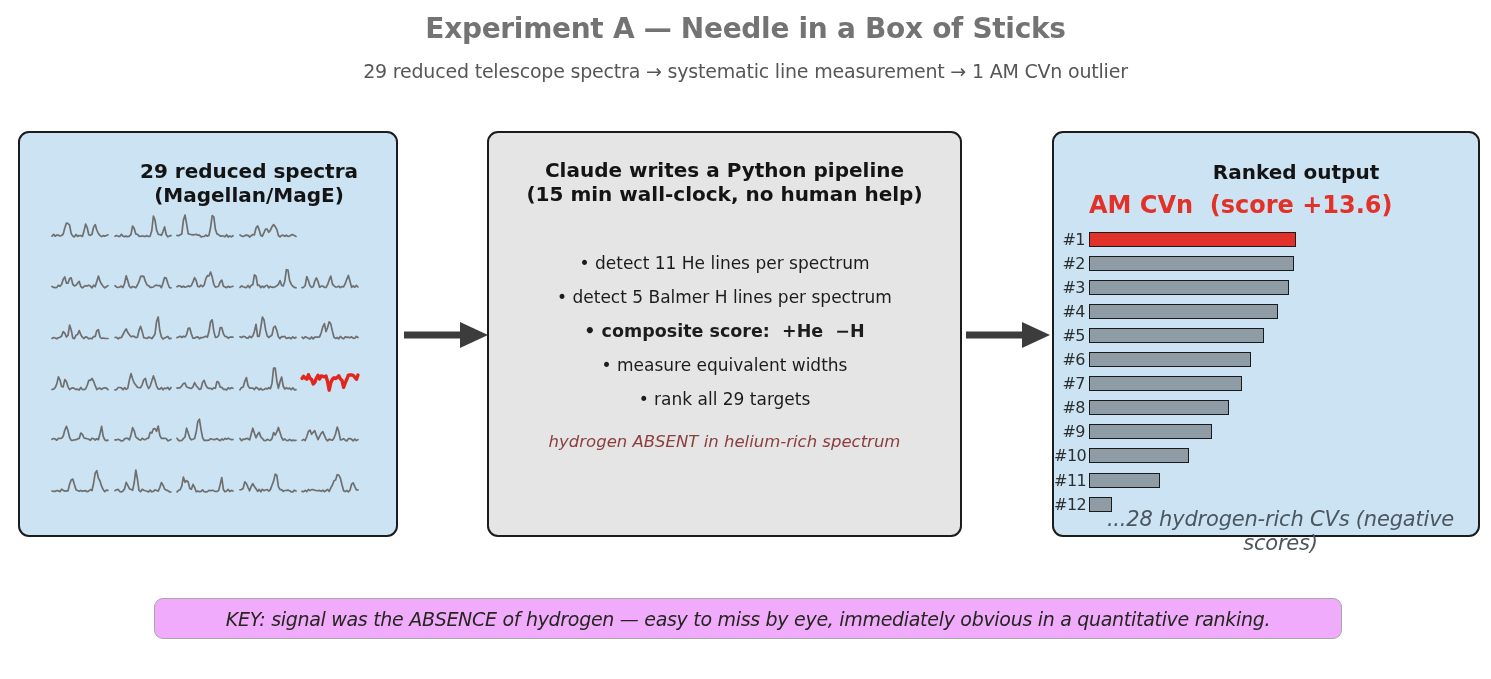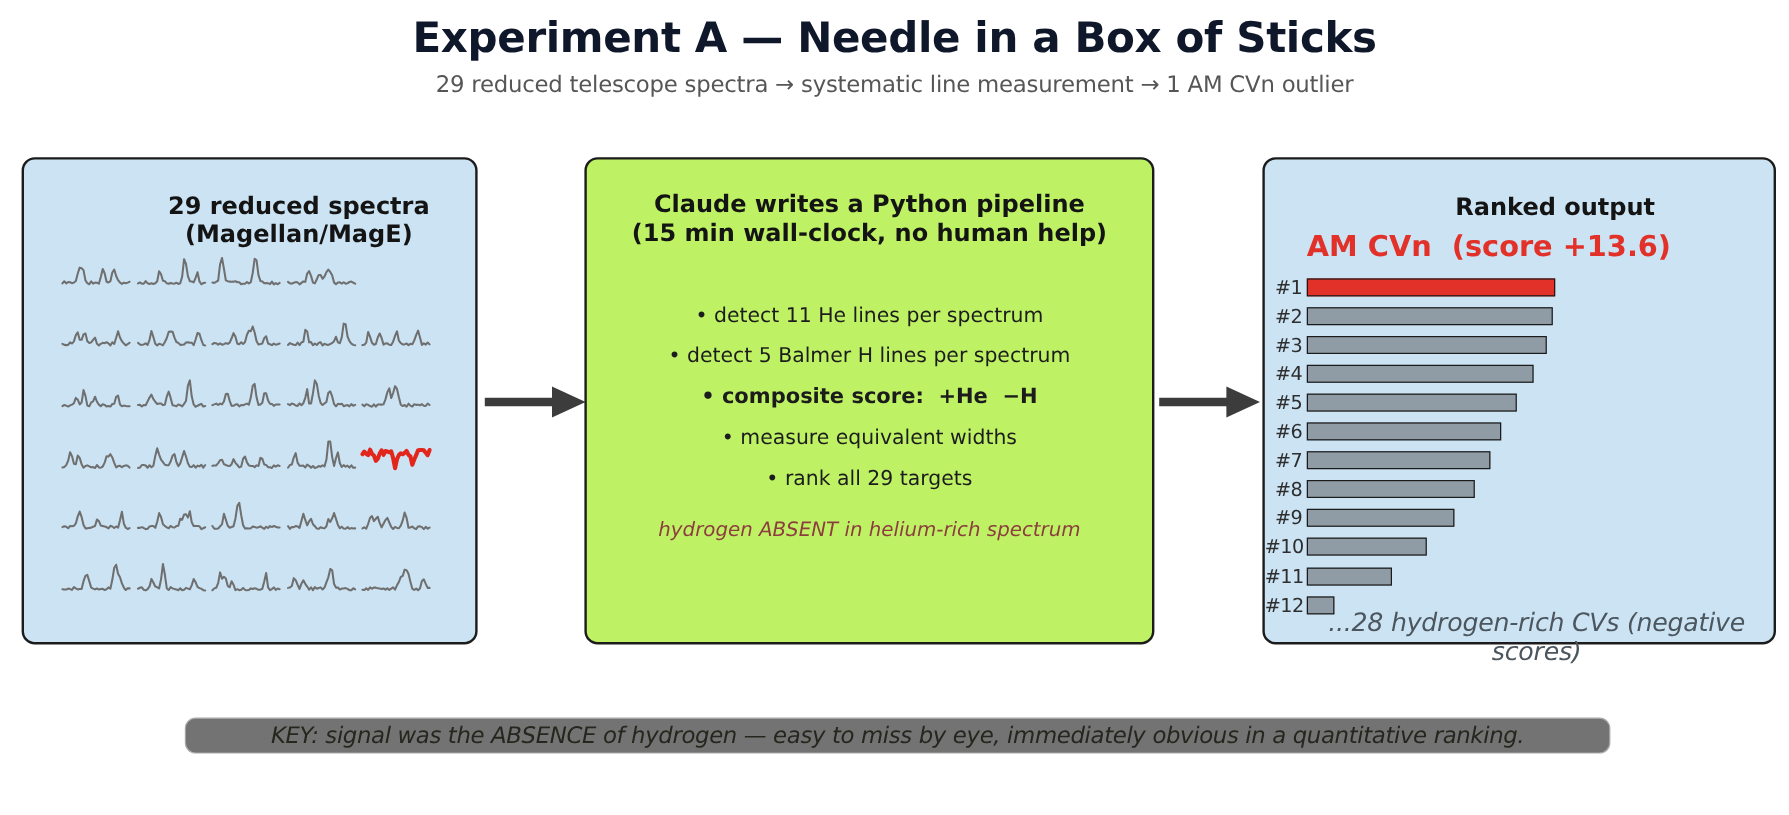--- a/index.html
+++ b/index.html
@@ -1,25 +1,25 @@
 <!DOCTYPE html>
 <html><head>
 <meta charset="utf-8">
 <style>
   html,body{margin:0;padding:0;background:#ffffff;}
   .stage{position:relative;width:1491px;height:679px;background:#ffffff;overflow:hidden;
          font-family:"DejaVu Sans","Liberation Sans",sans-serif;color:#111;}
   .title{position:absolute;top:12px;left:0;width:100%;text-align:center;
-         font-size:35px;font-weight:bold;color:#0f172a;letter-spacing:-0.3px;}
+         font-size:28px;font-weight:bold;color:#737373;letter-spacing:-0.3px;}
   .subtitle{position:absolute;top:60px;left:0;width:100%;text-align:center;
          font-size:19px;color:#565656;letter-spacing:-0.2px;}
   .panel{position:absolute;top:131px;height:406px;border:2.5px solid #1c1c1c;
          border-radius:11px;box-sizing:border-box;}
   .panel.blue{background:#cbe3f3;}
-  .panel.yellow{background:#bef264;}
+  .panel.yellow{background:#e5e5e5;}
   .panel-left{left:18px;width:380px;}
   .panel-mid{left:487px;width:475px;}
   .panel-right{left:1052px;width:428px;}
   .ptitle{position:absolute;left:0;width:100%;text-align:center;font-weight:bold;
           font-size:20px;line-height:24px;color:#141414;}
   .panel-left .ptitle{top:26px;margin-left:41px;}
   .panel-mid .ptitle{top:25px;}
   .grid{position:absolute;inset:0;}
   .spark{position:absolute;width:56px;height:30px;overflow:visible;}
   .bullets{position:absolute;top:113px;left:0;width:100%;}
@@ -38,22 +38,22 @@
           color:#2e2e2e;margin-right:4px;flex:none;letter-spacing:-0.5px;}
   .rbar{display:inline-block;height:15px;box-sizing:border-box;
         border:1.6px solid #1b1b1b;flex:none;}
   .rcaption{position:absolute;top:374px;left:35px;width:383px;text-align:center;
             font-style:italic;font-size:21px;color:#4c565e;letter-spacing:-0.2px;}
   .arrow{position:absolute;top:305px;width:88px;height:60px;}
   .arrow line{stroke:#3c3c3c;stroke-width:7;}
   .arrow polygon{fill:#3c3c3c;}
   .arrow-1{left:400px;}
   .arrow-2{left:962px;}
-  .keybox{position:absolute;left:154px;top:598px;width:1188px;height:30px;
-          background:#737373;border:1.5px solid #a8a8a8;border-radius:9px;
+  .keybox{position:absolute;left:154px;top:598px;width:1188px;height:41px;
+          background:#f0abfc;border:1.5px solid #a8a8a8;border-radius:9px;
           box-sizing:border-box;display:flex;align-items:center;justify-content:center;}
   .keybox span{font-style:italic;font-size:19px;color:#26261e;letter-spacing:-0.3px;}
 </style>
 </head>
 <body>
 
 <div class="stage">
 
   <div class="title">Experiment A — Needle in a Box of Sticks</div>
   <div class="subtitle">29 reduced telescope spectra → systematic line measurement → 1 AM CVn outlier</div>

